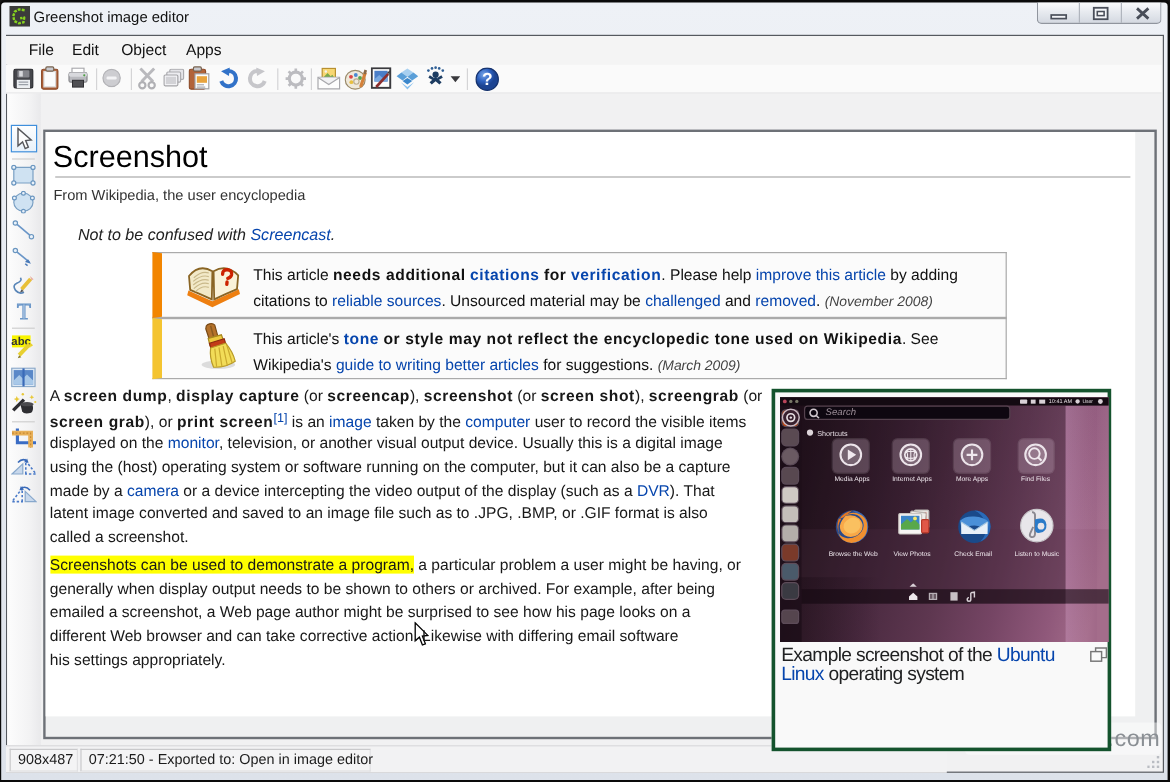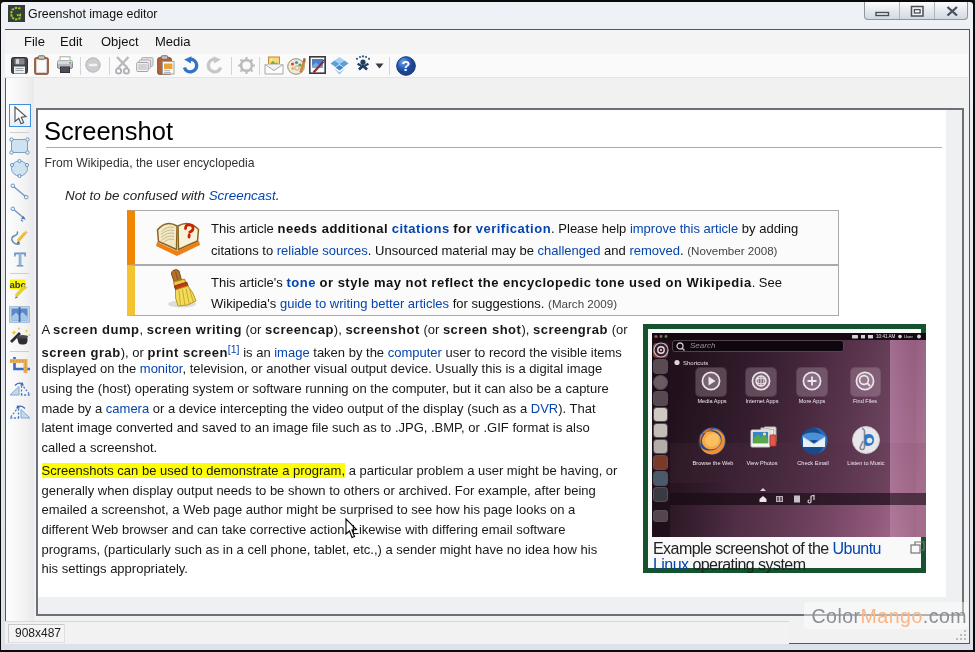--- a/index.html
+++ b/index.html
@@ -30,26 +30,26 @@
 .spanel{position:absolute;top:2px;height:19px;background:#f4f4f5;border:1px solid #e0e0e2;border-top-color:#c9c9cb;border-left-color:#c9c9cb;font-size:12px;color:#1c1c1c;line-height:17px;padding:0 6px;white-space:nowrap}
 
 a.wl{color:#0645ad;text-decoration:none}
 #h1t{position:absolute;left:44px;top:116px;font-size:25.5px;line-height:30px;color:#000}
 #hrule{position:absolute;left:46px;top:147px;width:896px;height:1px;background:#aaa}
 #subtt{position:absolute;left:44.5px;top:156px;font-size:12.2px;line-height:14px;color:#333}
 #hatnote{position:absolute;left:65px;top:188px;font-size:13.4px;line-height:16px;font-style:italic;color:#222}
 .ambox{position:absolute;left:127px;width:712px;background:#fbfbfb;border:1px solid #aaa;font-size:13px;color:#111;z-index:3}
 .ambox .atxt{position:absolute;white-space:nowrap;line-height:19px}
 b{letter-spacing:0.5px}
-.asmall{font-size:11.6px;color:#444}
+.asmall{font-size:11.6px;font-style:italic;color:#444}
 .para{position:absolute;left:41.5px;font-size:13px;color:#181818;white-space:nowrap;z-index:1}
 .para div{height:19.7px;line-height:19.7px}
 .hl{background:#ffff00}
 
-#figbox{position:absolute;left:643px;top:324px;width:283px;height:249px;border:5px solid #14532d;background:#f9f9f9;z-index:5}
+#figbox{position:absolute;left:643px;top:324px;width:283px;height:302px;border:3px solid #14532d;background:#f9f9f9;z-index:5}
 #ubimg{position:absolute;left:4px;top:4px;width:274px;height:204px;background:linear-gradient(103deg,#241420 0%,#37202e 16%,#4a2a40 34%,#5e3750 52%,#754564 68%,#8f587a 83%,#a46d8b 94%);overflow:hidden}
 #figcap{position:absolute;left:5px;top:212px;width:256px;font-size:16px;letter-spacing:-0.55px;line-height:15.8px;color:#202122}
 .ubtile{position:absolute;width:30px;height:28px;background:rgba(215,190,210,0.28);border-radius:4px;box-shadow:0 0 0 1px rgba(255,255,255,0.12)}
 .ulitem{position:absolute;left:2px;width:13px;height:13px;border-radius:3px;background:#4f4049;box-shadow:0 0 0 1px rgba(210,190,205,.35)}
 
 #wmbox{position:absolute;left:804px;top:602px;width:164px;height:27px;background:rgba(255,255,255,0.45);border-radius:4px}
 #wm{position:absolute;right:8px;top:605px;font-size:19.5px;line-height:22px;color:#8a8f94;letter-spacing:0.5px}
 #wm .mg{color:#fbb584}
 </style>
 </head>
@@ -73,21 +73,21 @@
       </svg></div>
   <div class="wb"><svg width="35" height="18">
         <path d="M12.5 5 L22 13.5 M22 5 L12.5 13.5" stroke="#494e59" stroke-width="2.3"></path>
       </svg></div>
 </div>
 <div id="client"></div>
 <div id="menubar">
   <span style="left:19px">File</span>
   <span style="left:55px">Edit</span>
   <span style="left:96px">Object</span>
-  <span style="left:150px">Media</span>
+  <span style="left:150px">Apps</span>
 </div>
 <div id="toolbar"></div>
 <div id="tbi" style="position:absolute;left:0;top:0;z-index:8">
 <svg class="abs" style="left:11px;top:57px" width="17" height="17">
       <rect x="0.5" y="0.5" width="16" height="16" rx="2" fill="#45464b" stroke="#2e2f33"></rect>
       <rect x="3.5" y="1.5" width="10" height="6" rx="1" fill="#85868c"></rect>
       <rect x="5" y="2.2" width="3" height="4.6" fill="#d8d9dd"></rect>
       <rect x="3" y="9.5" width="11" height="7" fill="#eceff2"></rect>
       <path d="M4.5 11.5 H12.5 M4.5 13.5 H12.5" stroke="#9aa0a8" stroke-width="1"></path>
     </svg>
@@ -324,41 +324,41 @@
     <path d="M14.5 2.5 L17.5 13.5" stroke="#8a5a20" stroke-width="1.2"></path>
     <path d="M12.5 13 L23.5 10 L25.5 15.5 L14 19 Z" fill="#edc93e" stroke="#a8881e" stroke-width="1"></path>
     <path d="M13.5 17 L25.8 13.2 L27.5 18.5 L15 22.3 Z" fill="#c23b18" stroke="#8a2a10" stroke-width="1"></path>
     <path d="M14.5 21 L27 17 Q33 24 35 32 Q27 37.5 17 37 Q13.5 29 14.5 21 Z" fill="#f2dc58" stroke="#b89a28" stroke-width="1"></path>
     <path d="M18 21.5 L19.5 36.5 M21.5 20.5 L24 36.8 M25 19.5 L28.5 35.8 M28 18.5 L32.5 33.5" stroke="#caa92e" stroke-width="1" fill="none"></path>
   </svg>
   <div class="atxt" style="left:76px;top:7px">This article's <a class="wl"><b>tone</b></a> <b>or style may not reflect the encyclopedic tone used on Wikipedia</b>. See</div>
   <div class="atxt" style="left:76px;top:28px">Wikipedia's <a class="wl">guide to writing better articles</a> for suggestions. <span class="asmall">(March 2009)</span></div>
 </div>
 <div class="para" style="top:320px">
-<div>A <b>screen dump</b>, <b>screen writing</b> (or <b>screencap</b>), <b>screenshot</b> (or <b>screen shot</b>), <b>screengrab</b> (or</div>
+<div>A <b>screen dump</b>, <b>display capture</b> (or <b>screencap</b>), <b>screenshot</b> (or <b>screen shot</b>), <b>screengrab</b> (or</div>
 <div><b>screen grab</b>), or <b>print screen</b><a class="wl" style="font-size:10.5px;vertical-align:4px">[1]</a> is an <a class="wl">image</a> taken by the <a class="wl">computer</a> user to record the visible items</div>
 <div>displayed on the <a class="wl">monitor</a>, television, or another visual output device. Usually this is a digital image</div>
 <div>using the (host) operating system or software running on the computer, but it can also be a capture</div>
 <div>made by a <a class="wl">camera</a> or a device intercepting the video output of the display (such as a <a class="wl">DVR</a>). That</div>
 <div>latent image converted and saved to an image file such as to .JPG, .BMP, or .GIF format is also</div>
 <div>called a screenshot.</div>
 </div>
 <div class="para" style="top:461px">
 <div><span class="hl">Screenshots can be used to demonstrate a program,</span> a particular problem a user might be having, or</div>
 <div>generally when display output needs to be shown to others or archived. For example, after being</div>
 <div>emailed a screenshot, a Web page author might be surprised to see how his page looks on a</div>
 <div>different Web browser and can take corrective action. Likewise with differing email software</div>
-<div>programs, (particularly such as in a cell phone, tablet, etc.,) a sender might have no idea how his</div>
 <div>his settings appropriately.</div>
 </div>
 <svg style="position:absolute;left:345px;top:518px" width="16" height="22" viewBox="0 0 16 22">
     <path d="M1 1 L1 16 L4.5 13 L7 19.5 L9.5 18.5 L7 12 L11.5 11.5 Z" fill="#fff" stroke="#000" stroke-width="1.1"></path>
   </svg>
 <div id="statusbar">
   <div class="spanel" style="left:3px;width:57px">908x487</div>
+  <div class="spanel" style="left:62px;width:242px">07:21:50 - Exported to: Open in image editor</div>
 </div>
 <svg class="abs" style="left:956px;top:630px;z-index:9" width="12" height="12">
     <g fill="#b9bcc2">
       <rect x="8" y="8" width="2" height="2"></rect>
       <rect x="8" y="4" width="2" height="2"></rect>
       <rect x="4" y="8" width="2" height="2"></rect>
       <rect x="8" y="0" width="2" height="2"></rect>
       <rect x="4" y="4" width="2" height="2"></rect>
       <rect x="0" y="8" width="2" height="2"></rect>
     </g>

